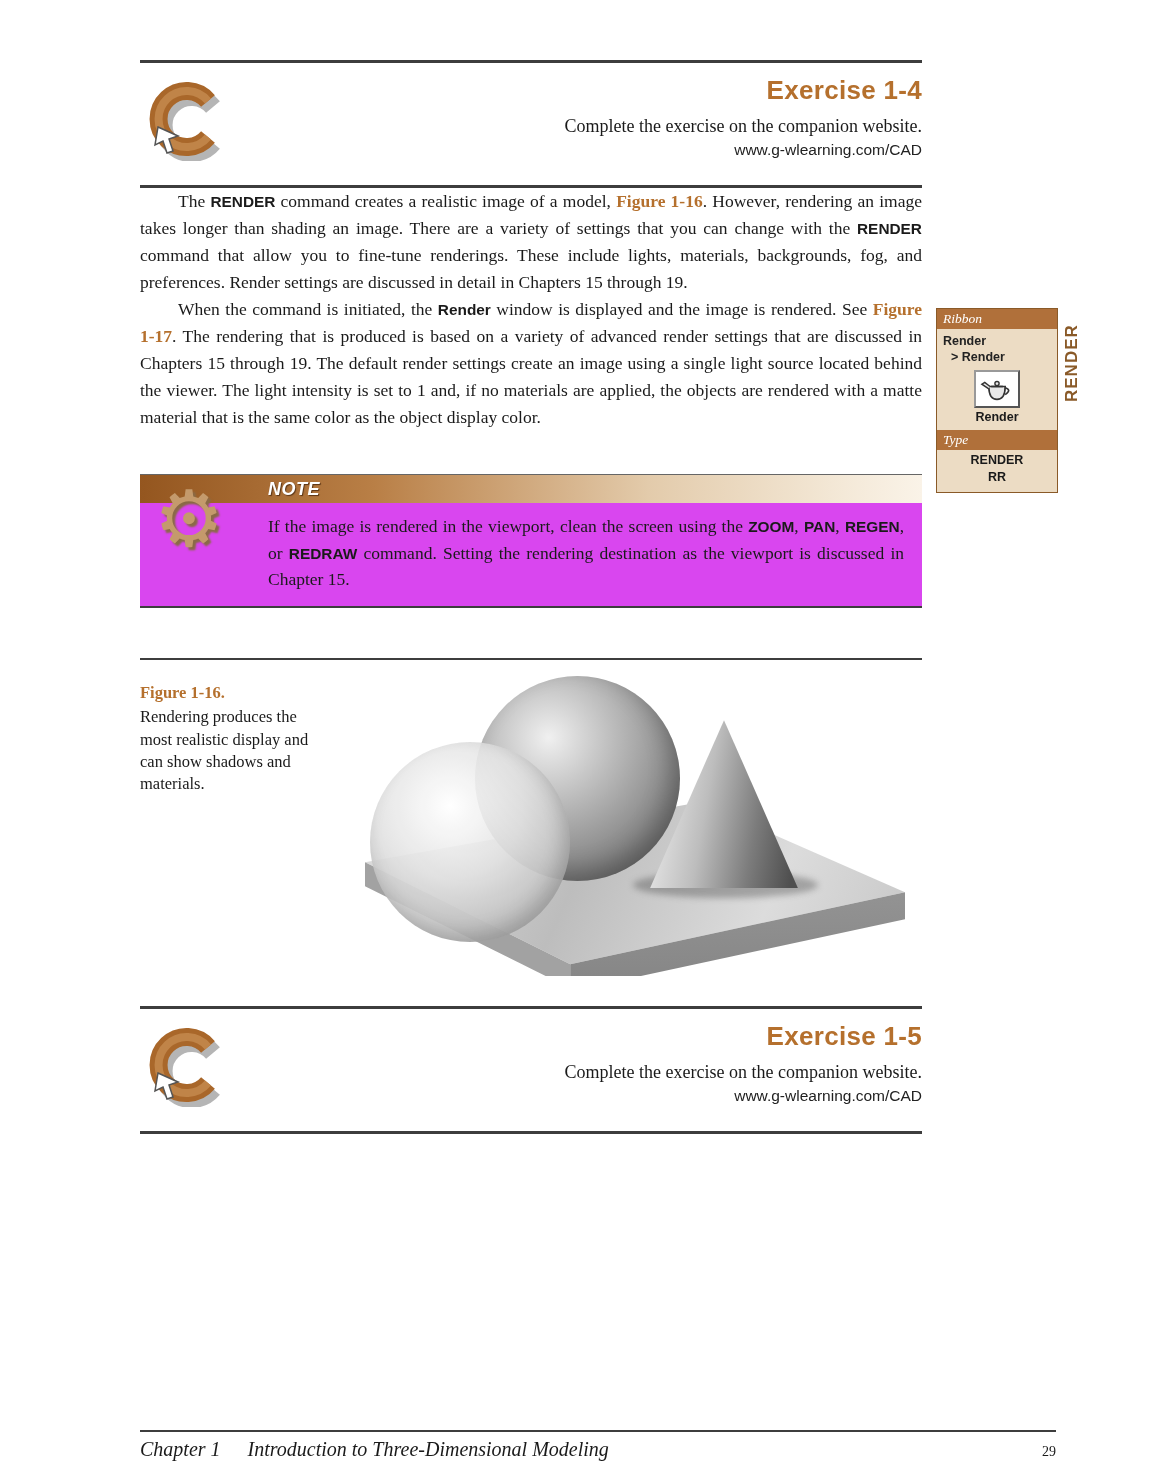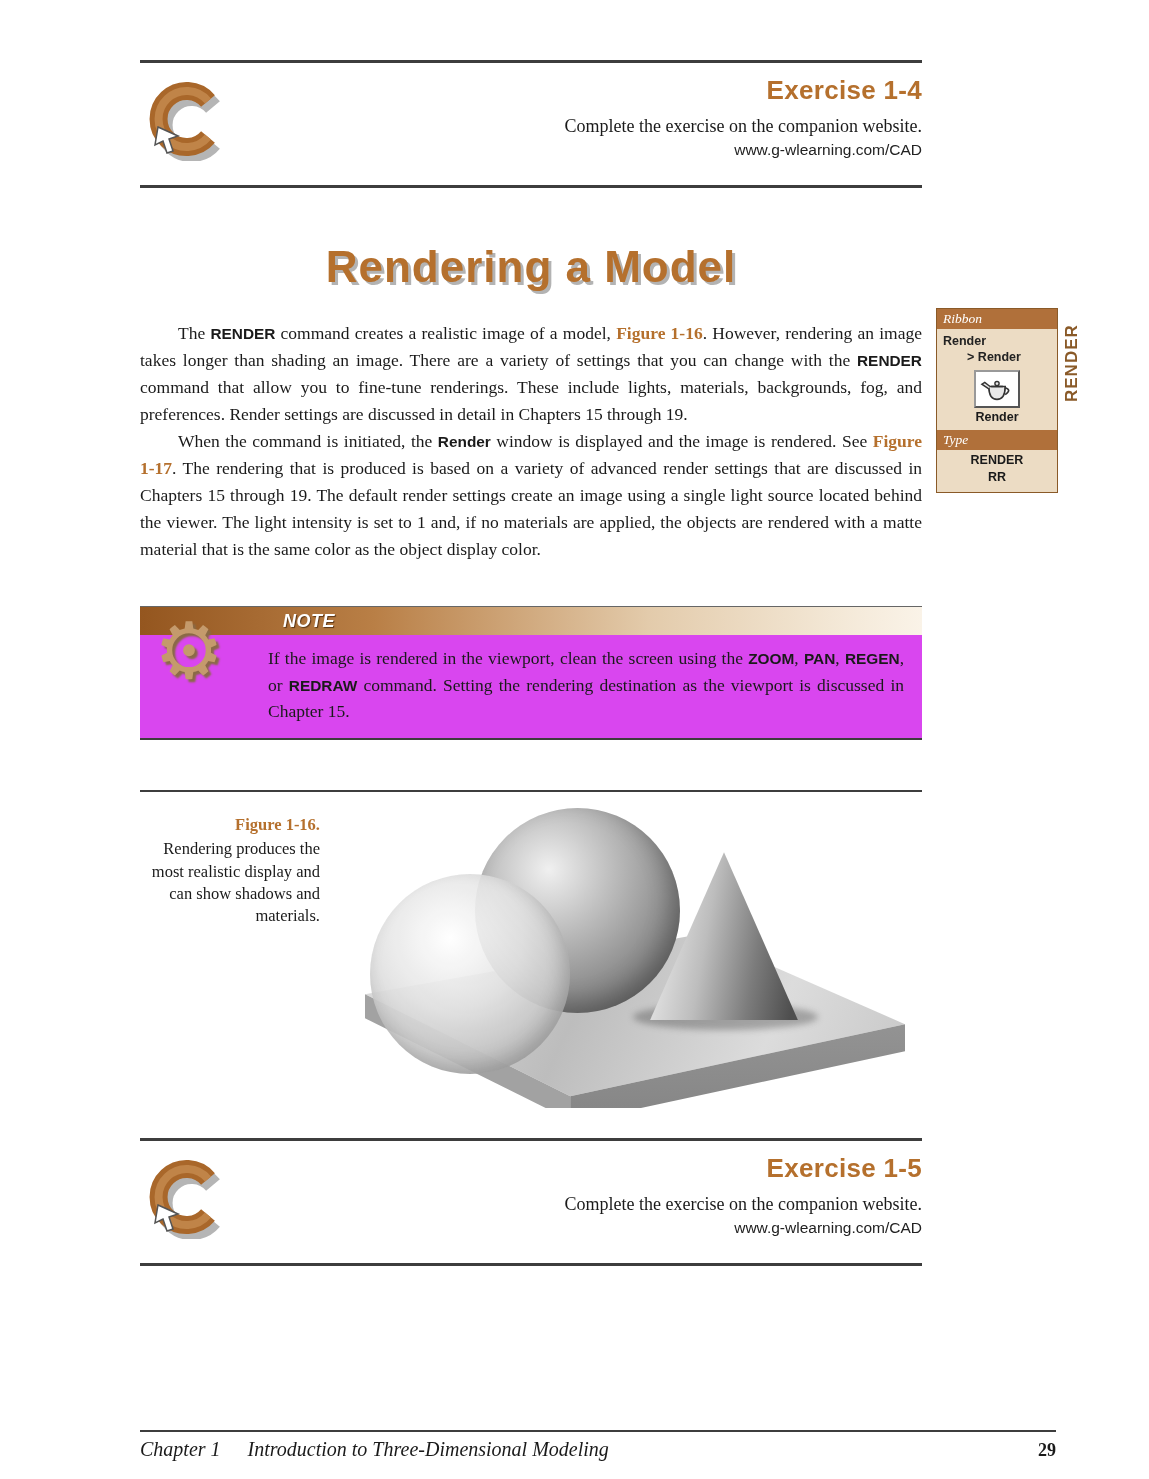--- a/index.html
+++ b/index.html
@@ -39,33 +39,32 @@
   .note{position:relative;margin-top:44px;border-bottom:2px solid #3d3d3d;}
   .note-header{
     height:28px;border-top:1px solid #666;
     background:linear-gradient(to right,#94561f,#b97f46 30%,#e3cbab 65%,#f4e9d8 90%,#faf3e8);
     display:flex;align-items:center;
   }
   .note-title{
     font-family:"Liberation Sans",sans-serif;font-weight:bold;font-style:italic;
     color:#ffffff;font-size:18px;padding-left:128px;letter-spacing:.5px;
     text-shadow:1px 1px 1px #5a3516;
-    margin-left:15px;
   }
   .note-body{
     background:#d946ef;padding:10px 18px 14px 128px;font-size:17.5px;
     line-height:1.5;text-align:justify;min-height:72px;
   }
   .note-gear{
     position:absolute;left:14px;top:6px;font-size:78px;line-height:1;color:#c49a6c;
     text-shadow:3px 3px 2px #8a6a46;font-family:"DejaVu Sans",sans-serif;
   }
 
   
-  .fig-row{position:relative;margin-top:10px;min-height:312px;padding-top:12px;text-align:right;}
+  .fig-row{position:relative;margin-top:10px;min-height:312px;padding-top:12px;}
   .fig-caption{position:absolute;left:0;top:12px;width:180px;font-size:16.5px;line-height:1.35;}
   .fig-label{color:#b5702d;font-weight:bold;display:block;margin-bottom:2px;}
   .fig-image{position:absolute;left:225px;top:6px;width:540px;height:300px;}
   .slab-top,.slab-front,.slab-left{position:absolute;inset:0;}
   .slab-top{background:linear-gradient(115deg,#e6e6e6,#bdbdbd 45%,#dcdcdc 75%,#c6c6c6);
     clip-path:polygon(0% 62%,62% 42%,100% 72%,38% 96%);}
   .slab-front{background:linear-gradient(to bottom,#b2b2b2,#878787);
     clip-path:polygon(38% 96%,100% 72%,100% 81%,38% 105%);}
   .slab-left{background:#a2a2a2;clip-path:polygon(0% 62%,38% 96%,38% 104%,0% 70%);}
   .sphere{position:absolute;border-radius:50%;}
@@ -92,21 +91,21 @@
   
   .sidebar{
     position:absolute;left:936px;top:308px;width:120px;border:1px solid #8a5a28;
     background:#ecdcc4;font-family:"Liberation Sans",sans-serif;
   }
   .sb-header{
     background:#b0703a;color:#fff;font-family:"Liberation Serif",serif;
     font-size:13.5px;padding:2px 6px;font-style:italic;
   }
   .sb-path{padding:5px 6px 2px 6px;font-size:12.5px;font-weight:bold;color:#222;}
-  .sb-path-2{padding:0 6px 2px 0;font-size:12.5px;font-weight:bold;color:#222;text-align:center;}
+  .sb-path-2{padding:0 6px 2px 14px;font-size:12.5px;font-weight:bold;color:#222;}
   .sb-btn-wrap{text-align:center;padding:4px 0 2px 0;}
   .sb-btn{
     display:inline-block;width:46px;height:38px;background:#fff;
     border:2px solid #999;border-right-color:#555;border-bottom-color:#555;
     box-sizing:border-box;padding-top:4px;
   }
   .sb-btn-label{text-align:center;font-size:12.5px;font-weight:bold;padding-bottom:6px;}
   .sb-type-line{text-align:center;font-size:12.5px;font-weight:bold;padding-top:3px;}
   .sb-type-line.last{padding-bottom:8px;}
   .margin-label{
@@ -114,21 +113,21 @@
     writing-mode:vertical-rl;transform:rotate(180deg);
     font-family:"Liberation Sans",sans-serif;font-weight:bold;font-size:17px;
     color:#8a5a28;letter-spacing:1px;
   }
 
   
   .footer{position:absolute;left:140px;top:1430px;width:916px;border-top:2px solid #3d3d3d;padding-top:6px;}
   .footer-inner{display:flex;justify-content:space-between;align-items:baseline;}
   .footer-left{font-style:italic;font-size:20px;}
   .footer-chapter{margin-right:22px;}
-  .footer-page{font-weight:bold;font-size:18px;font-style:normal;}
+  .footer-page{font-weight:normal;font-size:14px;font-style:normal;}
 </style>
 </head>
 <body>
 
 <div class="main">
 
   <div class="rule"></div>
 
   <div class="exercise">
     <div class="ex-logo">
@@ -141,21 +140,20 @@
     </div>
     <div class="ex-body">
       <div class="ex-title">Exercise 1-4</div>
       <p class="ex-line">Complete the exercise on the companion website.</p>
       <div class="ex-url">www.g-wlearning.com/CAD</div>
     </div>
   </div>
 
   <div class="rule"></div>
 
-  <h1 class="page-heading">Rendering a Model</h1>
 
   <p class="para"><span class="seg-plain">The </span><span class="seg-cmd">RENDER</span><span class="seg-plain"> command creates a realistic image of a model, </span><span class="seg-link">Figure 1-16</span><span class="seg-plain">. However, rendering an image takes longer than shading an image. There are a variety of settings that you can change with the </span><span class="seg-cmd">RENDER</span><span class="seg-plain"> command that allow you to fine-tune renderings. These include lights, materials, backgrounds, fog, and preferences. Render settings are discussed in detail in Chapters 15 through 19.</span></p>
   <p class="para"><span class="seg-plain">When the command is initiated, the </span><span class="seg-cmd">Render</span><span class="seg-plain"> window is displayed and the image is rendered. See </span><span class="seg-link">Figure 1-17</span><span class="seg-plain">. The rendering that is produced is based on a variety of advanced render settings that are discussed in Chapters 15 through 19. The default render settings create an image using a single light source located behind the viewer. The light intensity is set to 1 and, if no materials are applied, the objects are rendered with a matte material that is the same color as the object display color.</span></p>
 
   <div class="note">
     <div class="note-header">
       <span class="note-title">NOTE</span>
     </div>
     <div class="note-body"><span class="seg-plain">If the image is rendered in the viewport, clean the screen using the </span><span class="seg-cmd">ZOOM</span><span class="seg-plain">, </span><span class="seg-cmd">PAN</span><span class="seg-plain">, </span><span class="seg-cmd">REGEN</span><span class="seg-plain">, or </span><span class="seg-cmd">REDRAW</span><span class="seg-plain"> command. Setting the rendering destination as the viewport is discussed in Chapter 15.</span></div>
     <div class="note-gear">⚙</div>

